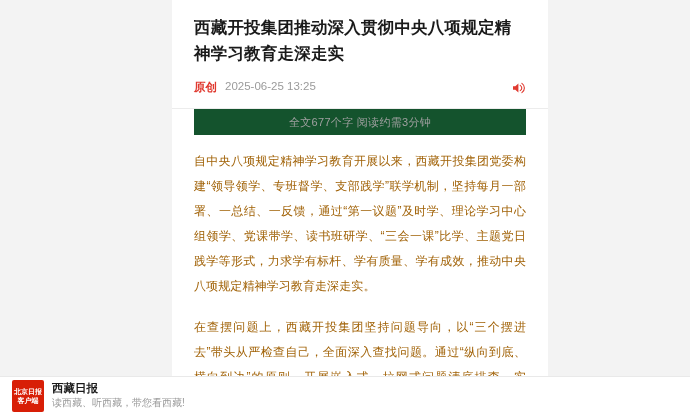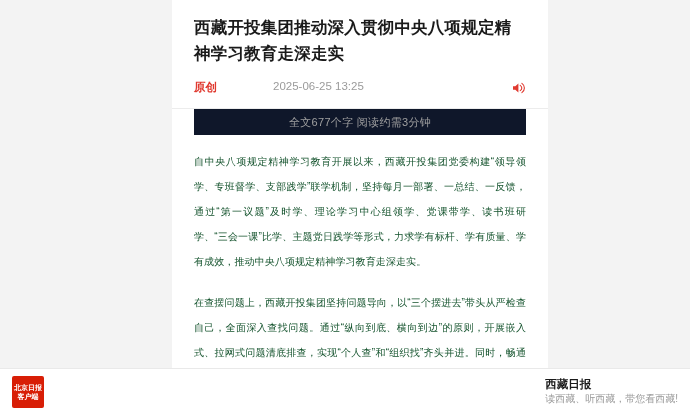--- a/index.html
+++ b/index.html
@@ -60,73 +60,71 @@
     color: #e03a30;
     font-size: 11.5px;
     font-weight: bold;
     margin-right: 8px;
     white-space: nowrap;
   }
   .meta-date {
     color: #9b9b9b;
     font-size: 11.5px;
     white-space: nowrap;
-    margin-left: 48px;
   }
   .speaker {
     margin-left: auto;
     width: 16px;
     height: 16px;
     display: block;
   }
   .divider {
     margin: 10px 0 0 0;
     height: 1px;
     background: #ececec;
   }
   .readbar {
     margin: 0 22px;
     height: 26px;
-    background: #0f172a;
+    background: #14532d;
     display: flex;
     align-items: center;
     justify-content: center;
   }
   .readbar-text {
     font-size: 11px;
     color: #a0a0a0;
     letter-spacing: 0.3px;
   }
   .body {
     margin: 0 22px;
     padding-top: 14px;
   }
   .para {
     margin: 0 0 16px 0;
-    font-size: 10px;
+    font-size: 12px;
     line-height: 25px;
-    color: #14532d;
+    color: #a16207;
     text-align: justify;
     text-justify: inter-ideograph;
     letter-spacing: 0.1px;
   }
   
   .footer {
     position: absolute;
     left: 0;
     bottom: 0;
     width: 690px;
-    height: 46px;
+    height: 38px;
     background: #ffffff;
     border-top: 1px solid #e9e9e9;
     display: flex;
     align-items: center;
     box-sizing: border-box;
     padding: 0 12px;
-    justify-content: space-between;
   }
   .footer-logo {
     width: 32px;
     height: 32px;
     background: #d81e06;
     color: #fff;
     font-size: 7px;
     line-height: 9px;
     display: flex;
     flex-direction: column;

